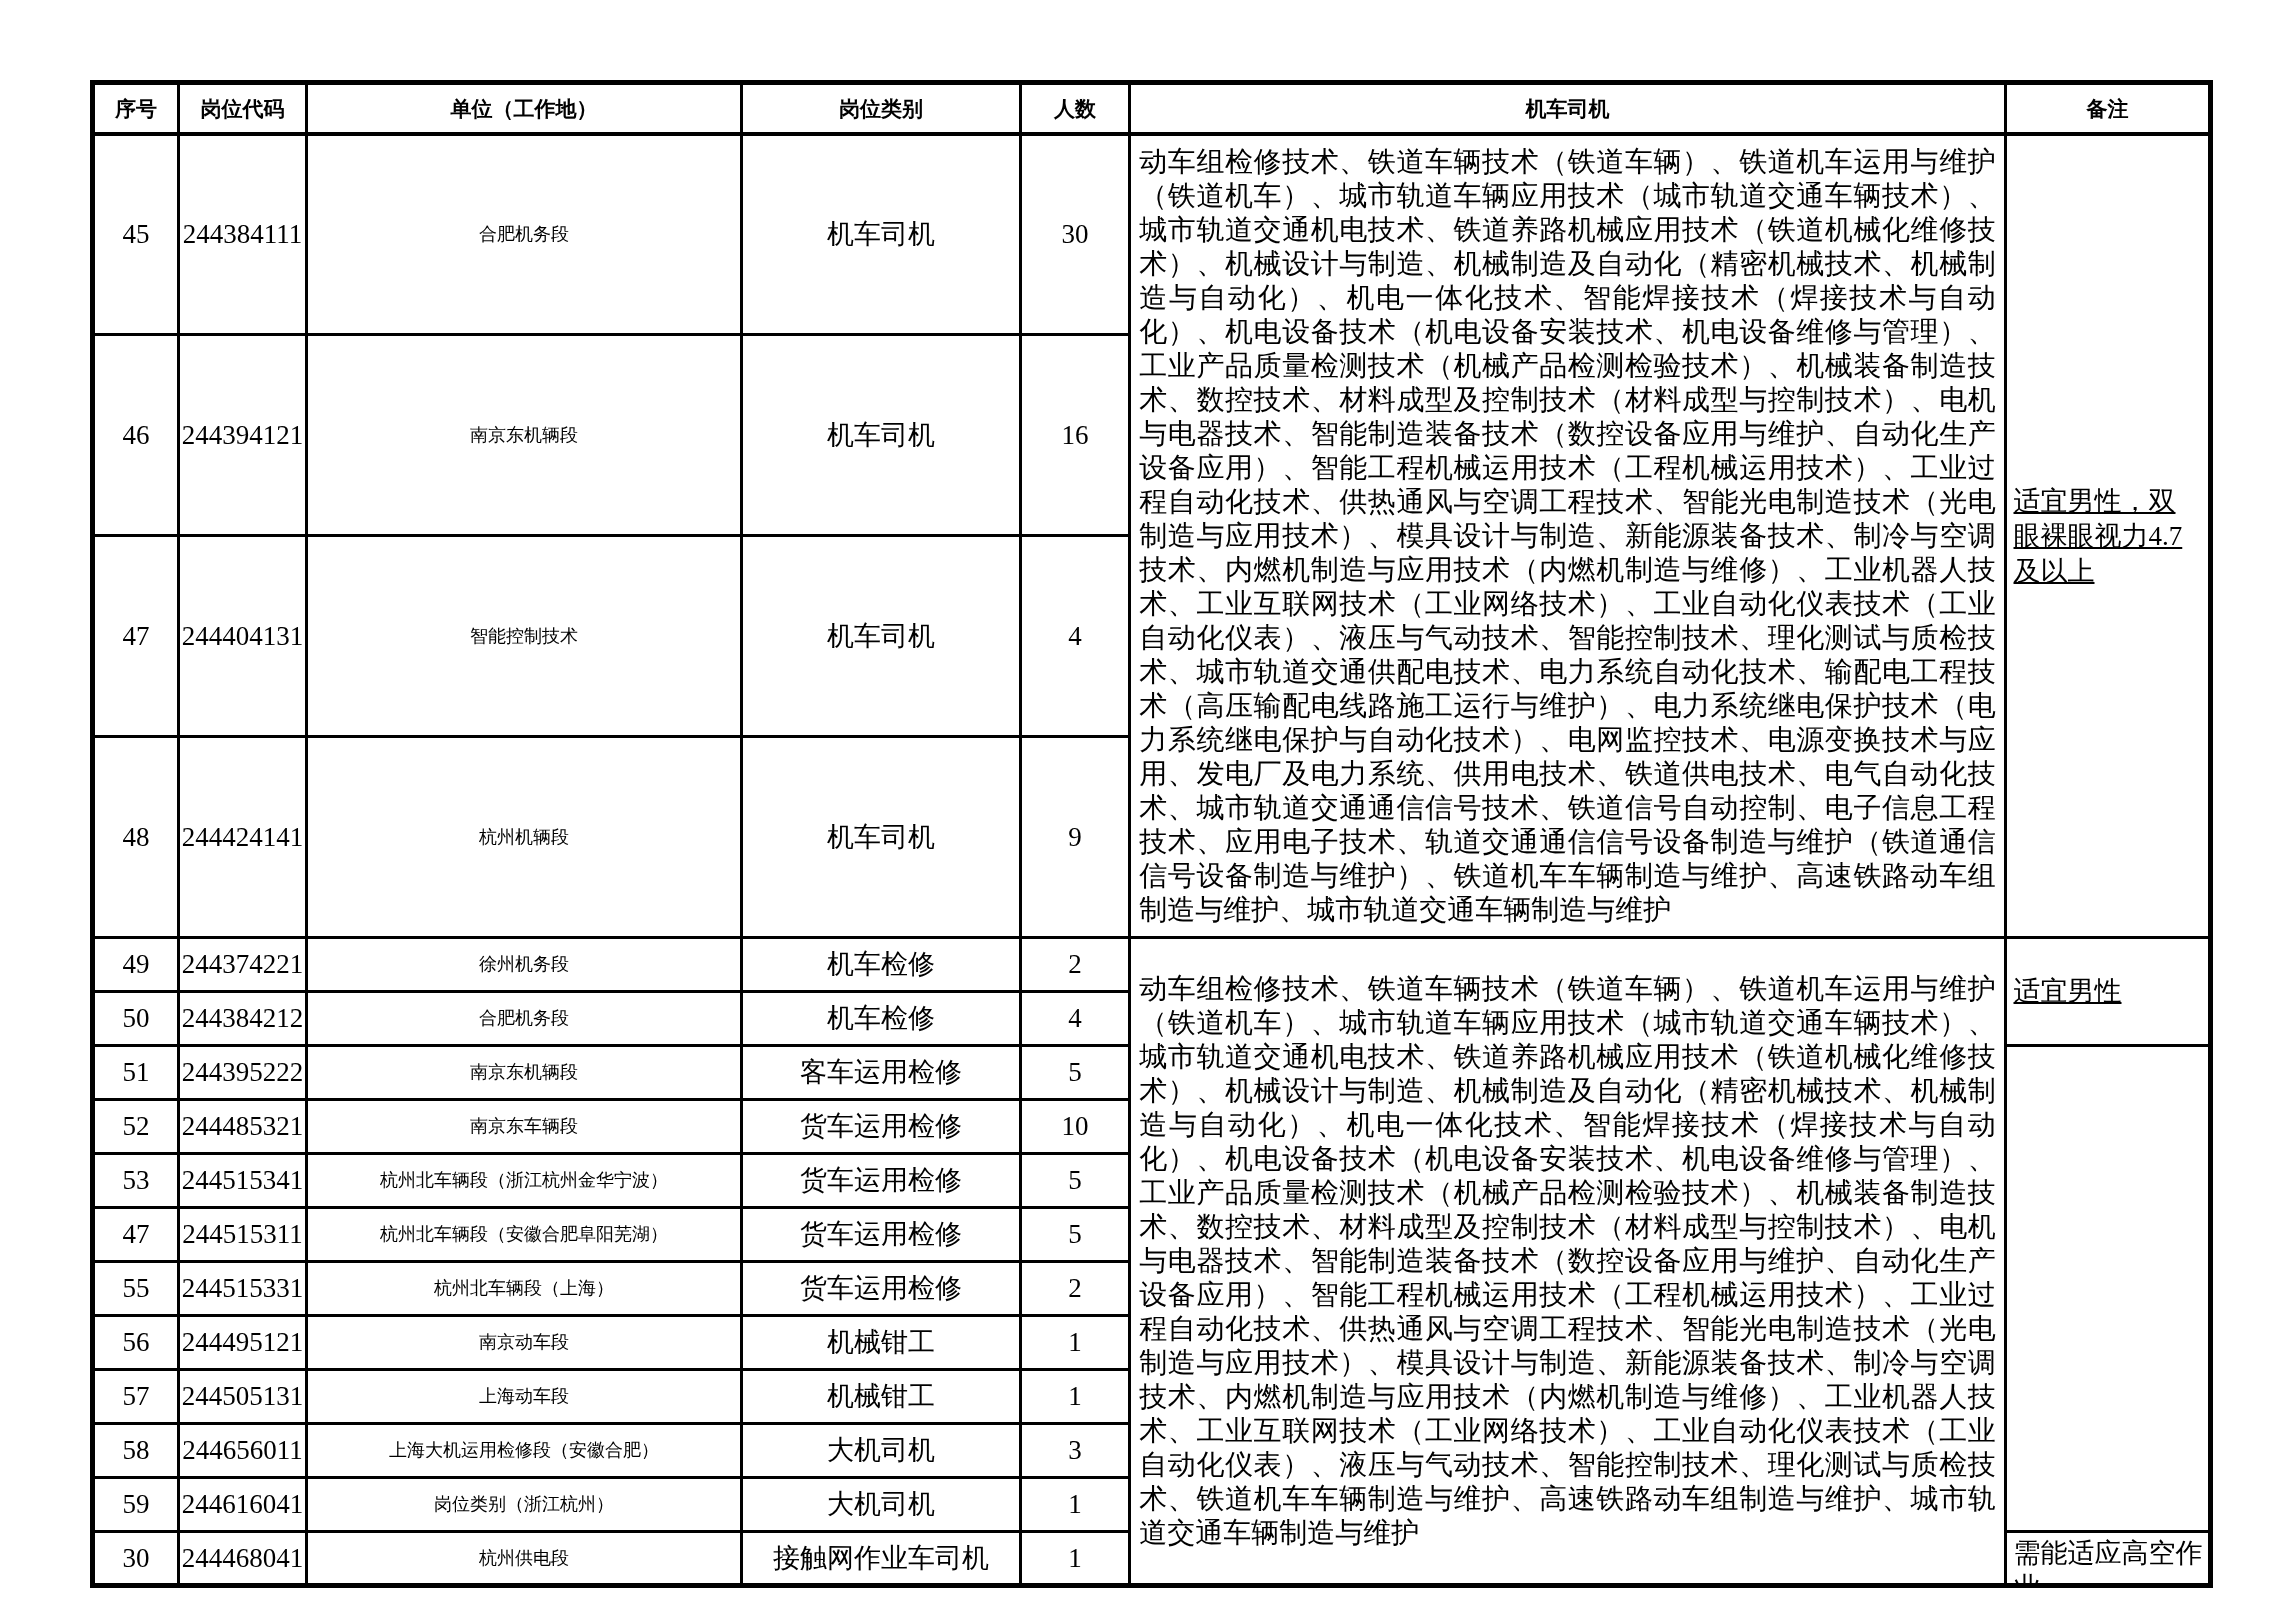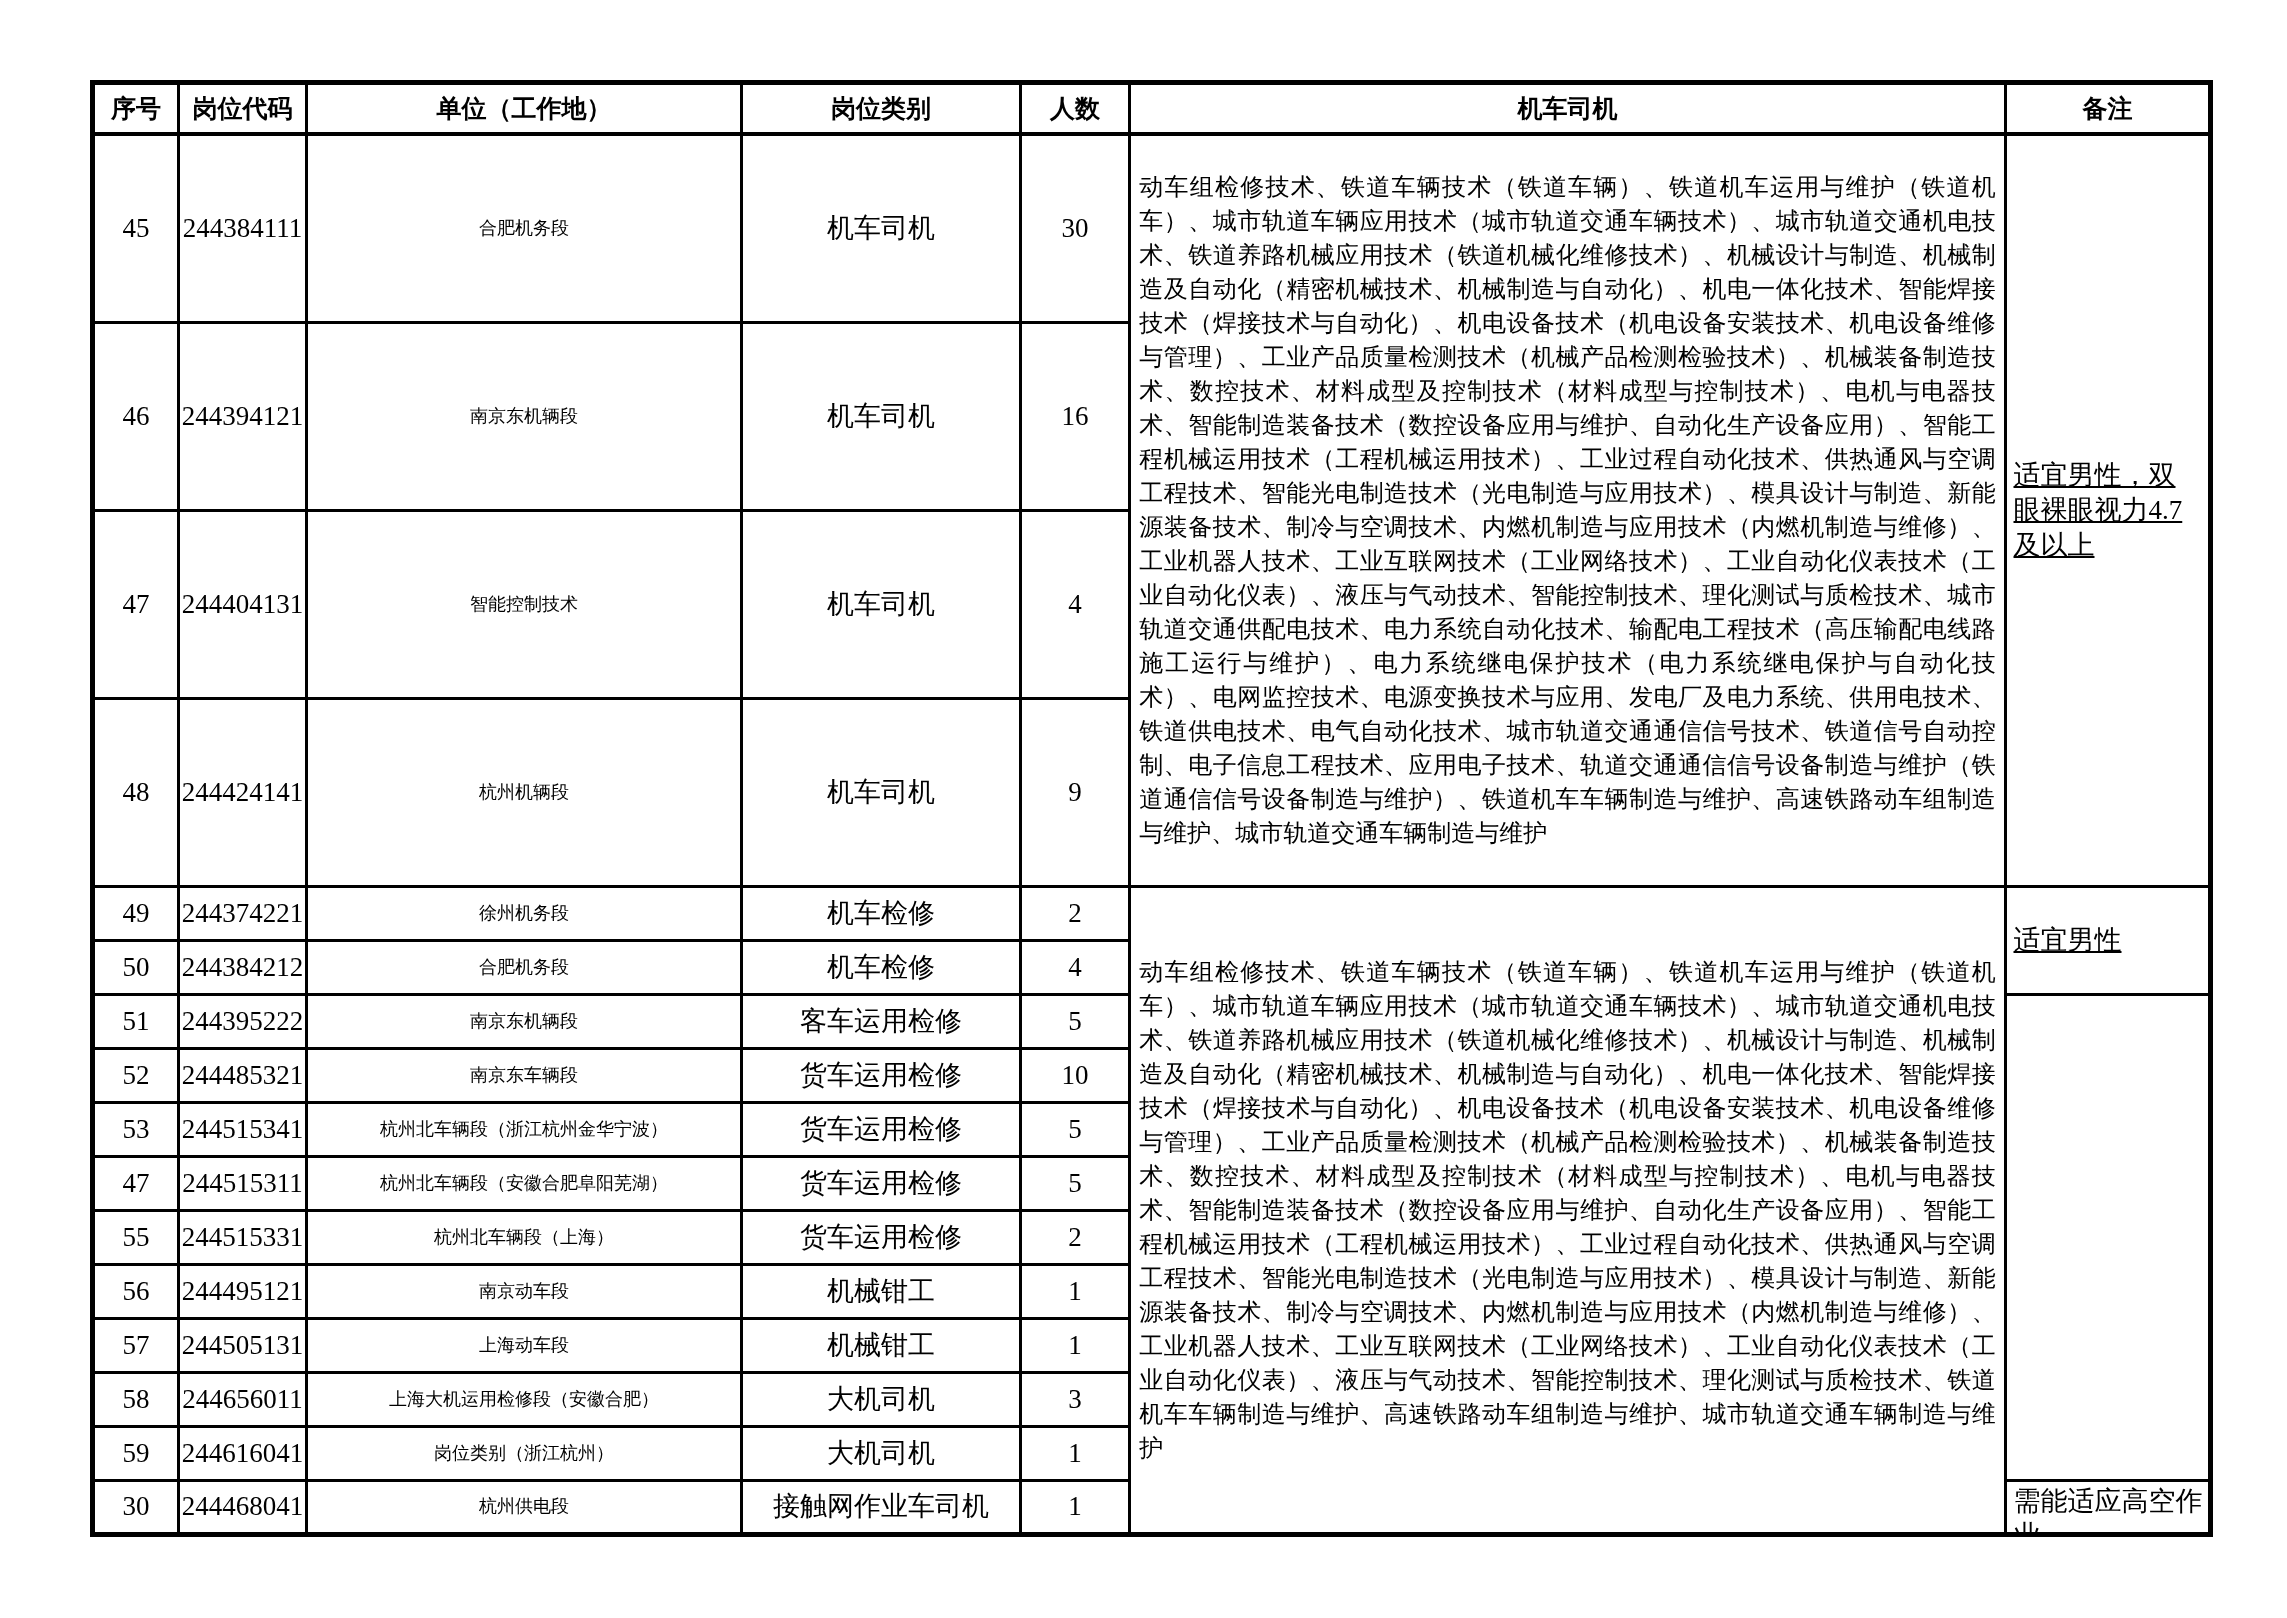--- a/index.html
+++ b/index.html
@@ -18,40 +18,40 @@
     width:2117px;
     border:5.5px solid #000;
   }
   th,td{
     border:3.7px solid #000;
     padding:0;
     overflow:hidden;
   }
   thead th{
     height:47px;
-    font-size:25px;
+    font-size:21px;
     font-weight:bold;
     text-align:center;
     vertical-align:middle;
     border-bottom:4.6px solid #000;
   }
   tr.tall{height:188px;}
   tr.short{height:54px;}
   td{
     font-size:27px;
     text-align:center;
     vertical-align:middle;
     line-height:33px;
   }
   td.c-unit{font-size:18px;}
   td.req{
     text-align:justify;
     vertical-align:middle;
     padding:9.2px 8.3px;
-    font-size:24px;
+    font-size:28px;
     line-height:34px;
   }
   td.remark{
     text-align:left;
     vertical-align:middle;
     padding:1.8px 6.5px;
     font-size:27px;
     line-height:35px;
     text-decoration:underline;
   }

